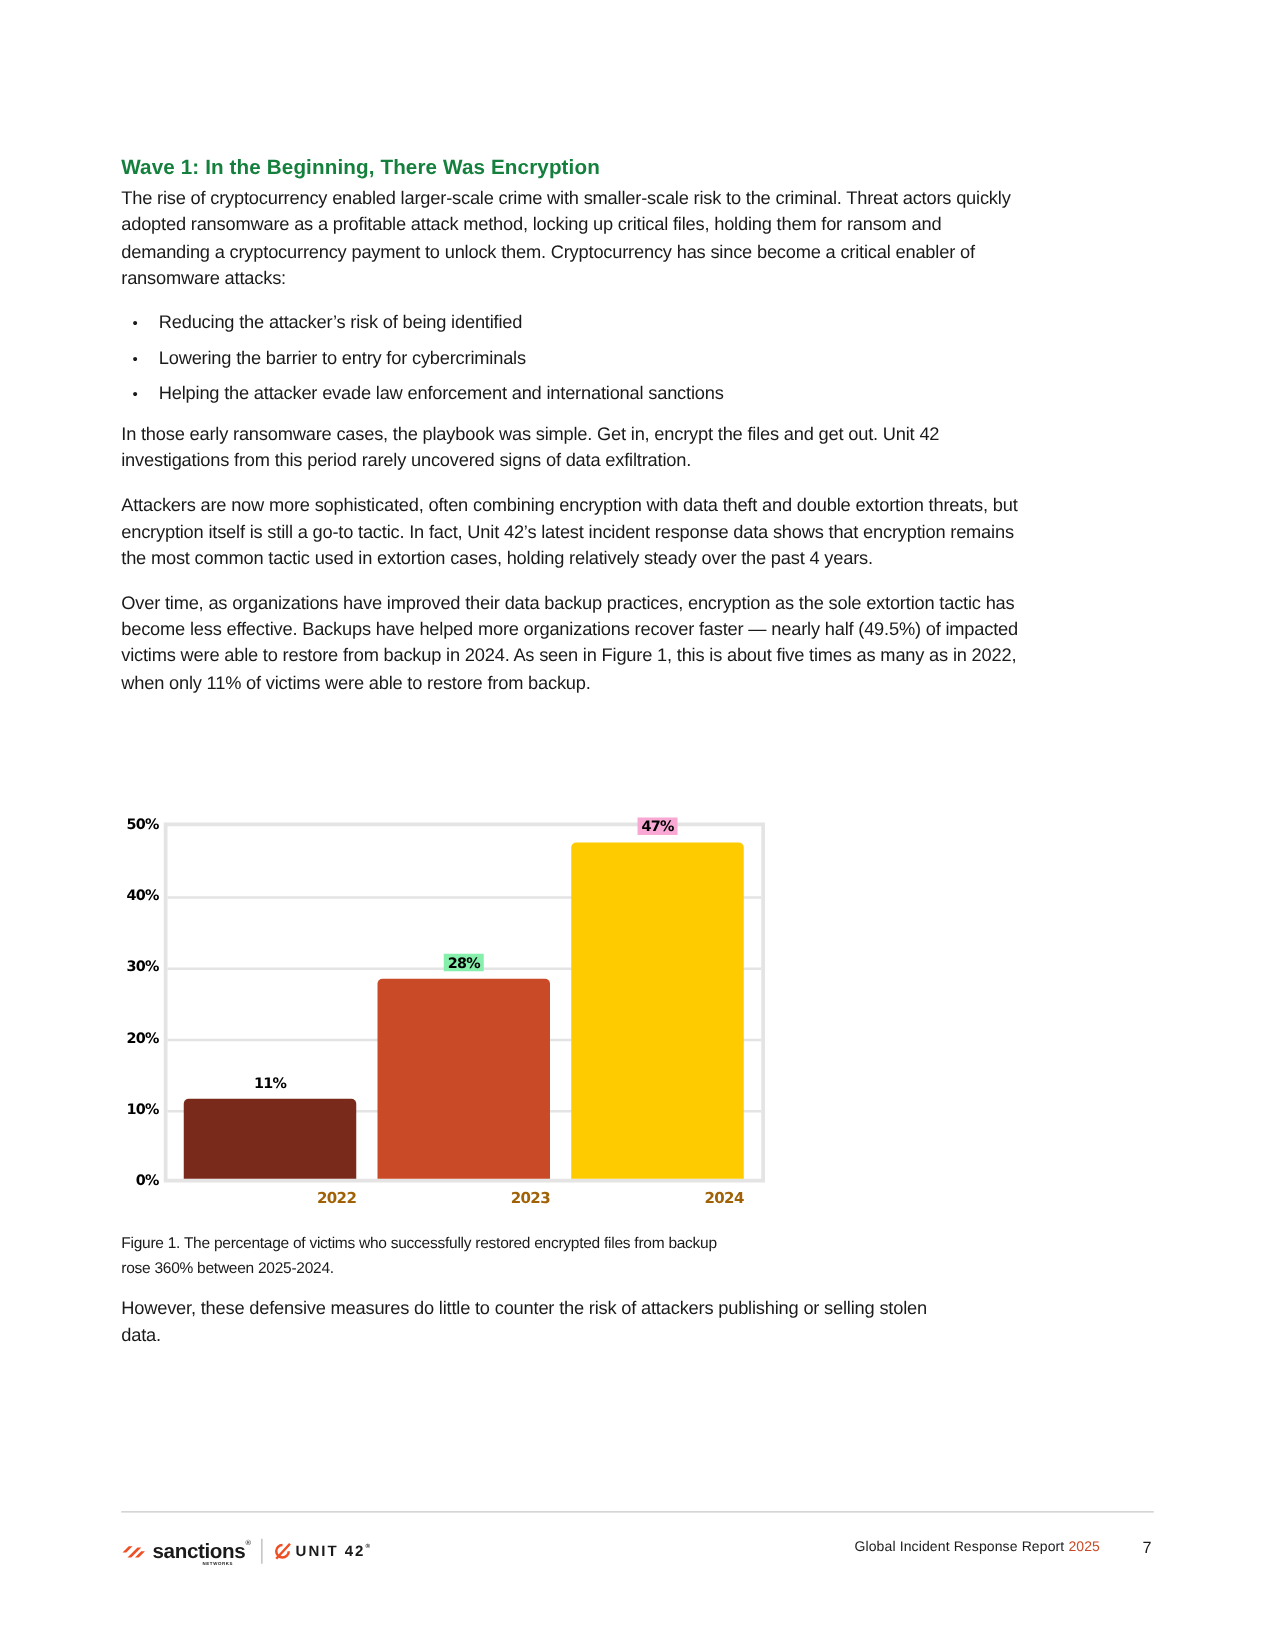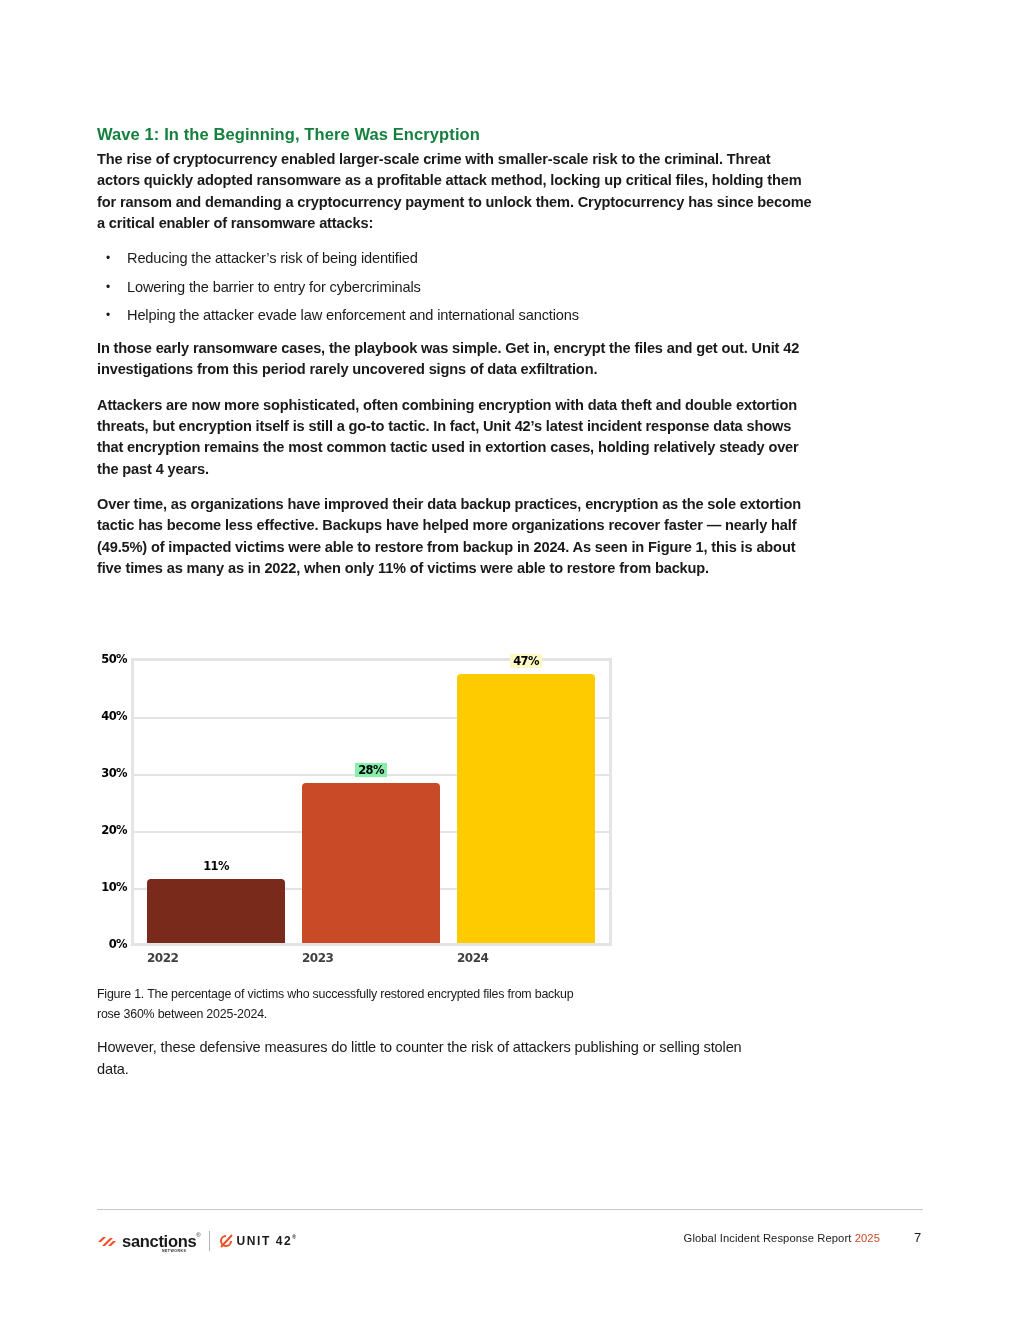--- a/index.html
+++ b/index.html
@@ -19,21 +19,20 @@
       line-height: 20px;
       margin-bottom: 5px;
       letter-spacing: 0.1px;
     }
     p.body {
       font-size: 14.6px;
       line-height: 21.3px;
       color: #1a1a1a;
       margin-bottom: 14px;
       letter-spacing: -0.15px;
-      font-weight: bold;
     }
     ul.bullets { list-style: none; margin: 11px 0 12px 0; }
     ul.bullets li {
       position: relative;
       padding-left: 30px;
       font-size: 14.6px;
       line-height: 21px;
       margin-bottom: 7.5px;
       letter-spacing: -0.15px;
     }
@@ -62,23 +61,23 @@
     .bar {
       position: absolute; bottom: 0; width: 138px;
       border-radius: 4px 4px 0 0;
     }
     .bar-label {
       position: absolute; width: 138px; text-align: center;
       font-family: "DejaVu Sans", sans-serif;
       font-weight: bold; font-size: 11.5px; color: #000; letter-spacing: -0.6px;
     }
     .xtick {
-      position: absolute; width: 138px; text-align: left; top: 951px;
+      position: absolute; width: 138px; text-align: right; top: 951px;
       font-family: "DejaVu Sans", sans-serif;
-      font-weight: bold; font-size: 12px; color: #404040; letter-spacing: -0.5px;
+      font-weight: bold; font-size: 12px; color: #a16207; letter-spacing: -0.5px;
     }
     .caption {
       position: absolute; left: 97px; top: 984px; width: 500px;
       font-size: 12.4px; line-height: 20px; color: #1a1a1a; letter-spacing: -0.2px;
     }
     .caption b { font-weight: normal; }
     .after {
       position: absolute; left: 97px; top: 1037px; width: 680px;
       font-size: 14.6px; line-height: 21.5px; letter-spacing: -0.15px;
     }
@@ -147,21 +146,21 @@
     <div class="gridline" style="top:170px"></div>
     <div class="gridline" style="top:227px"></div>
 
     <div class="bar" style="left:13px; height:64px; background:#7a2a1a;"></div>
     <div class="bar" style="left:168px; height:160px; background:#c84a26;"></div>
     <div class="bar" style="left:323px; height:269px; background:#fecb00;"></div>
   </div>
 
   <div class="bar-label" style="left:147px; top:859px;">11%</div>
   <div class="bar-label" style="left:302px; top:763px; background:transparent;"><span style="background:#86efac; padding:0 3px;">28%</span></div>
-  <div class="bar-label" style="left:457px; top:654px;"><span style="background:#fef9c3; padding:0 3px;">47%</span></div>
+  <div class="bar-label" style="left:457px; top:654px;"><span style="background:#f9a8d4; padding:0 3px;">47%</span></div>
 
   <div class="xtick" style="left:147px">2022</div>
   <div class="xtick" style="left:302px">2023</div>
   <div class="xtick" style="left:457px">2024</div>
 </div>
 
 <div class="caption"><b>Figure 1.</b><span> The percentage of victims who successfully restored encrypted files from backup rose 360% between 2025-2024.</span></div>
 
 <p class="after">However, these defensive measures do little to counter the risk of attackers publishing or selling stolen data.</p>
 

